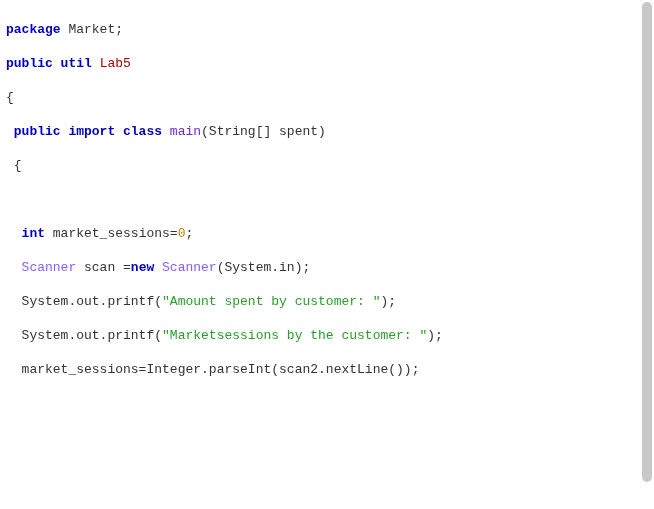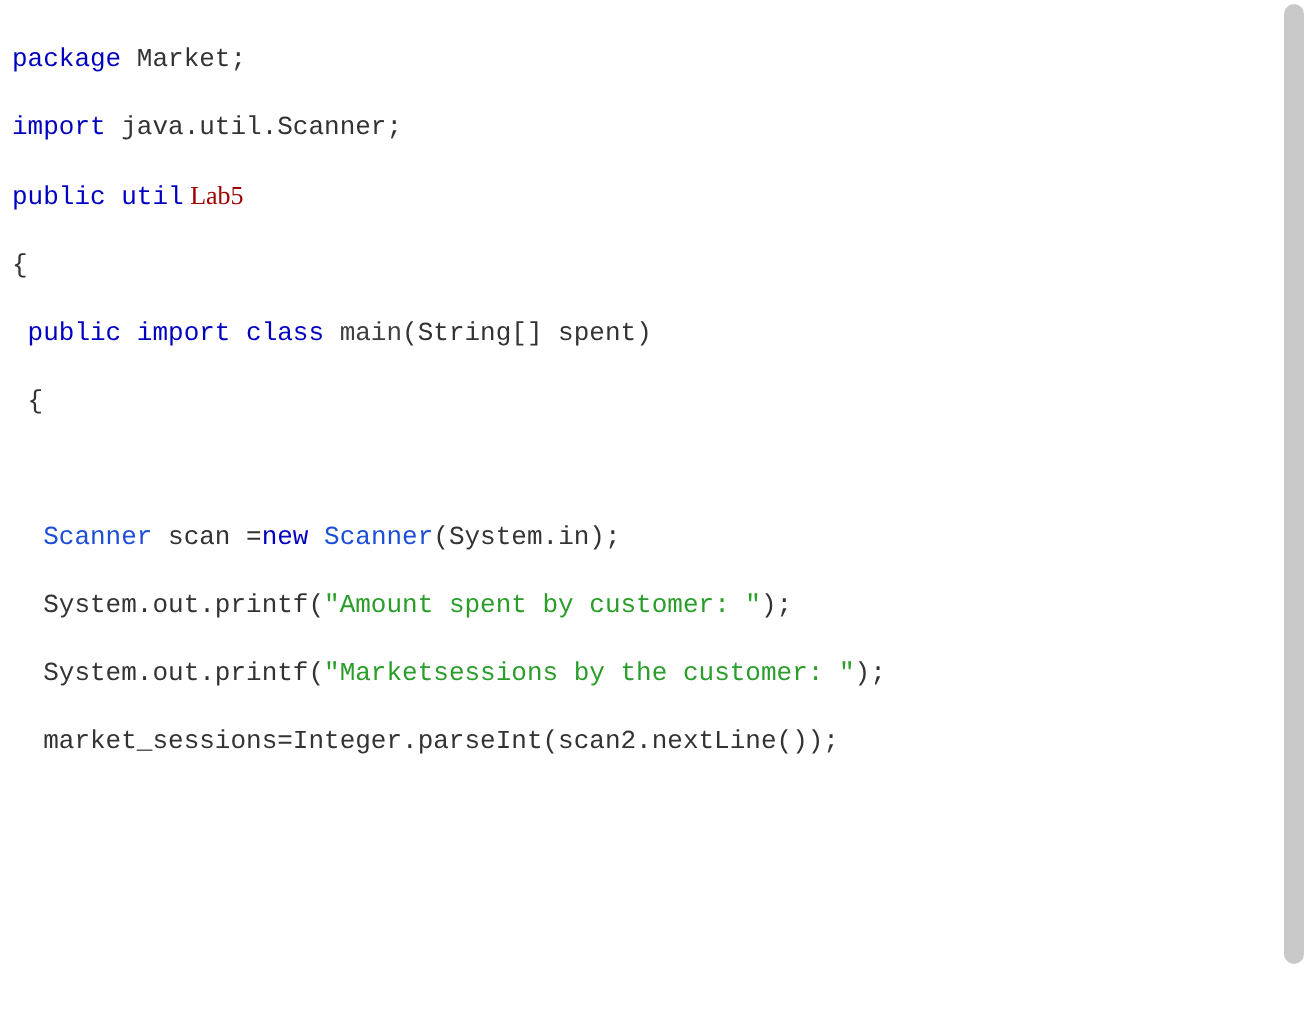--- a/index.html
+++ b/index.html
@@ -22,39 +22,39 @@
   }
   .scrollbar {
     position: absolute;
     right: 2px;
     top: 2px;
     width: 10px;
     height: 480px;
     background: #c8c8c8;
     border-radius: 5px;
   }
-  .kw { color: #0000c0; font-weight: normal; }  
-  .clsname { color: #a00000; font-family: Liberation Serif, serif; }
-  .method { color: #404040; } 
+  .kw { color: #0000c0; font-weight: bold; }  
+  .clsname { color: #a00000; }
+  .method { color: #6d28d9; } 
   .str { color: #2a9d2a; } 
   .num1 { color: #c08000; }
-  .cls2 { color: #1d4ed8; } 
+  .cls2 { color: #8b5cf6; } 
   .line { display: block; }
 </style>
 </head>
 <body>
 
 <div class="code-area">
 <span class="line"><span class="kw">package</span><span> Market;</span></span>
-<span class="line"><span class="kw">import</span><span> java.util.Scanner;</span></span>
 <span class="line"><span class="kw">public</span><span class="kw"> util</span><span class="clsname"> Lab5</span></span>
 <span class="line"><span>{</span></span>
 <span class="line"><span class="kw"> public</span><span class="kw"> import</span><span class="kw"> class</span><span class="method"> main</span><span>(String[] spent)</span></span>
 <span class="line"><span> {</span></span>
 <span class="line"><span></span> </span>
+<span class="line"><span class="kw">  int</span><span> market_sessions=</span><span class="num1">0</span><span>;</span></span>
 <span class="line"><span class="cls2">  Scanner</span><span> scan =</span><span class="kw">new</span><span class="cls2"> Scanner</span><span>(System.in);</span></span>
 <span class="line"><span>  System.out.printf(</span><span class="str">"Amount spent by customer: "</span><span>);</span></span>
 <span class="line"><span>  System.out.printf(</span><span class="str">"Marketsessions by the customer: "</span><span>);</span></span>
 <span class="line"><span>  market_sessions=Integer.parseInt(scan2.nextLine());</span></span>
 
 
 
 
 
 

